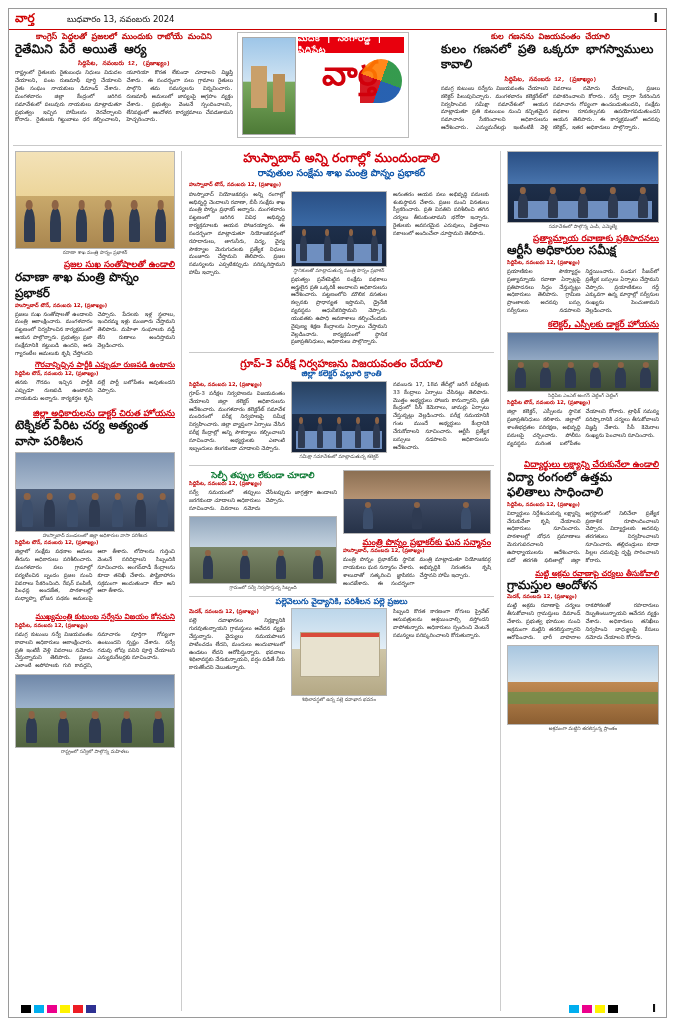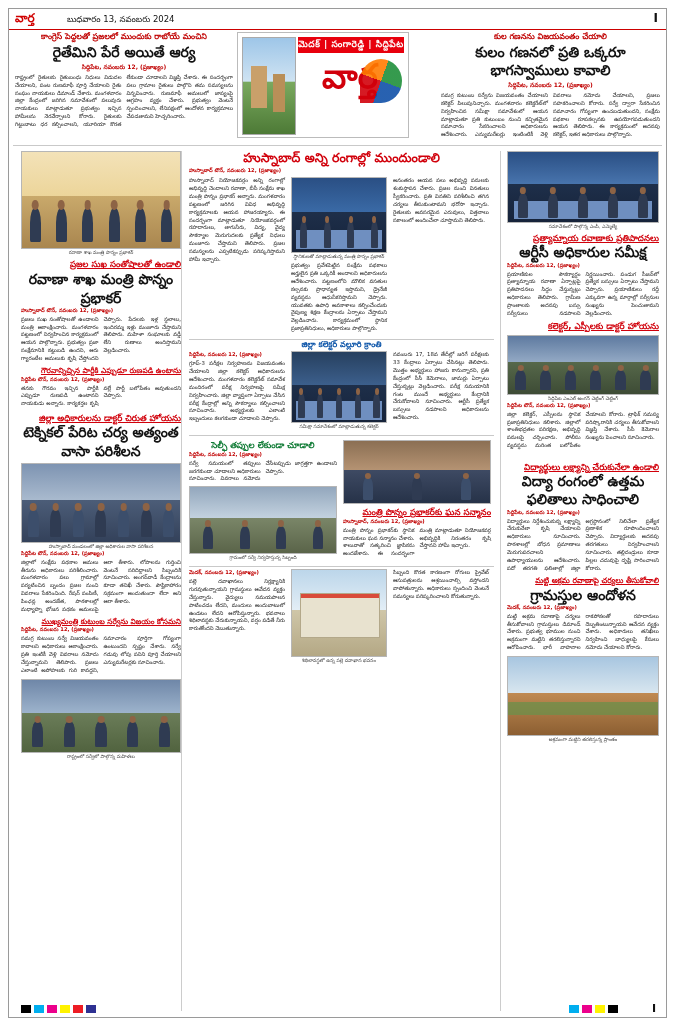--- a/index.html
+++ b/index.html
@@ -6,28 +6,28 @@
   body{width:673px;height:1024px;font-family:"DejaVu Sans","Liberation Sans",sans-serif;color:#111;}
   .page{position:relative;width:673px;height:1024px;background:#fff;overflow:hidden;}
   .sheet{position:absolute;left:8px;top:8px;width:657px;height:1008px;border:1px solid #9a9a9a;background:#fff;}
 
   
   .topbar{position:absolute;left:0;top:0;width:100%;height:20px;border-bottom:1px solid #c00;}
   .topbar .logo{position:absolute;left:6px;top:2px;font-size:12px;font-weight:bold;color:#d00000;letter-spacing:0px;}
   .topbar .date{position:absolute;left:58px;top:5px;font-size:8.5px;color:#111;}
   .topbar .pageno{position:absolute;right:8px;top:2px;font-size:12px;font-weight:bold;color:#111;}
 
-  .masthead{position:absolute;left:0;top:21px;width:100%;height:110px;}
+  .masthead{position:absolute;left:0;top:21px;width:100%;height:110px;font-family:Liberation Mono, monospace;}
   .md-col{position:absolute;top:2px;}
   .md-left{left:6px;width:218px;}
   .md-mid{left:228px;width:172px;}
   .md-right{left:432px;width:219px;}
 
   .hl{font-size:8px;font-weight:bold;color:#c00000;text-align:center;line-height:1.35;}
-  .hl2{font-size:14px;font-weight:bold;color:#111;text-align:center;line-height:1.3;}
+  .hl2{font-size:12px;font-weight:bold;color:#111;line-height:1.3;}
   .byline{font-size:6px;color:#c00000;text-align:center;margin:2px 0;font-weight:bold;}
   .body-txt{font-size:5.4px;line-height:1.45;text-align:justify;color:#222;}
   .body-txt.cols2{column-count:2;column-gap:5px;}
 
   .brandbox{position:relative;height:104px;border:1px solid #bbb;background:#fff;}
   .brandstrip{position:absolute;left:60px;top:4px;right:4px;height:16px;background:#e8000d;color:#fff;font-size:9px;font-weight:bold;
     display:flex;align-items:center;justify-content:center;letter-spacing:.5px;}
   .brandname{position:absolute;left:58px;top:26px;right:4px;font-size:34px;font-weight:bold;color:#d1000b;text-align:center;line-height:1;}
   .brandphoto{position:absolute;left:4px;top:4px;width:52px;height:96px;background:
       linear-gradient(#9ec6e8,#cfe3f2 45%,#7aa95f 46%,#4d7a36);border:1px solid #aaa;}
@@ -109,21 +109,21 @@
     <div class="md-col md-right">
       <div class="hl">కుల గణనను విజయవంతం చేయాలి</div>
       <div class="hl2">కులం గణనలో ప్రతి ఒక్కరూ భాగస్వాములు కావాలి</div>
       <div class="byline">సిద్దిపేట, నవంబరు 12, (ప్రజాఖ్యం)</div>
       <div class="body-txt cols2">సమగ్ర కుటుంబ సర్వేను విజయవంతం చేయాలని కలెక్టర్ పిలుపునిచ్చారు. మంగళవారం కలెక్టరేట్‌లో నిర్వహించిన సమీక్షా సమావేశంలో ఆయన మాట్లాడుతూ ప్రతి కుటుంబం నుంచి కచ్చితమైన సమాచారం సేకరించాలని అధికారులను ఆదేశించారు. ఎన్యుమరేటర్లు ఇంటింటికీ వెళ్లి వివరాలు నమోదు చేయాలని, ప్రజలు సహకరించాలని కోరారు. సర్వే ద్వారా సేకరించిన సమాచారం గోప్యంగా ఉంచబడుతుందని, సంక్షేమ పథకాల రూపకల్పనకు ఉపయోగపడుతుందని ఆయన తెలిపారు. ఈ కార్యక్రమంలో అదనపు కలెక్టర్, ఇతర అధికారులు పాల్గొన్నారు.</div>
     </div>
   </div>
 
   <div class="blk rule" style="left:4px;top:136px;width:649px;"></div>
 
-  <div class="blk" style="left:12px;top:142px;width:160px;">
+  <div class="blk" style="left:6px;top:142px;width:160px;">
     <div class="ph fest" style="height:96px;">
       <div class="sky"></div>
           <div class="grd"></div>
       <div class="row">
             <div class="p"></div>
             <div class="p"></div>
             <div class="p"></div>
             <div class="p"></div>
             <div class="p"></div>
             <div class="p"></div>
@@ -152,21 +152,21 @@
             <div class="p"></div>
             <div class="p"></div>
             <div class="p"></div>
             <div class="p"></div>
           </div>
     </div>
     <div class="cap">హుస్నాబాద్ మండలంలో జిల్లా అధికారుల వాసా పరిశీలన</div>
     <div class="dateline">సిద్దిపేట టౌన్, నవంబరు 12, (ప్రజాఖ్యం)</div>
     <div class="body-txt cols2">జిల్లాలో సంక్షేమ పథకాల అమలు తీరును అధికారులు పరిశీలించారు. మంగళవారం పలు గ్రామాల్లో పర్యటించిన బృందం ప్రజల నుంచి వివరాలు సేకరించింది. రేషన్ పంపిణీ, పింఛన్ల అందజేత, పాఠశాలల్లో మధ్యాహ్న భోజన పథకం అమలుపై ఆరా తీశారు. లోపాలను గుర్తించి వెంటనే సరిదిద్దాలని సిబ్బందికి సూచించారు. అంగన్‌వాడీ కేంద్రాలను కూడా తనిఖీ చేశారు. పౌష్టికాహారం సక్రమంగా అందుతుందా లేదా అని ఆరా తీశారు.</div>
 
-    <div class="hdg-red-s" style="margin-top:4px;font-size:7.4px;">ముఖ్యమంత్రి కుటుంబ సర్వేను విజయం కోసమని</div>
+    <div class="hdg-red-s" style="margin-top:10px;font-size:7.4px;">ముఖ్యమంత్రి కుటుంబ సర్వేను విజయం కోసమని</div>
     <div class="dateline">సిద్దిపేట, నవంబరు 12, (ప్రజాఖ్యం)</div>
     <div class="body-txt cols2">సమగ్ర కుటుంబ సర్వే విజయవంతం కావాలని అధికారులు ఆకాంక్షించారు. ప్రతి ఇంటికీ వెళ్లి వివరాలు నమోదు చేస్తున్నామని తెలిపారు. ప్రజలు ఎలాంటి అపోహలకు గురి కావద్దని, సమాచారం పూర్తిగా గోప్యంగా ఉంటుందని స్పష్టం చేశారు. సర్వే గడువు లోపు పనిని పూర్తి చేయాలని ఎన్యుమరేటర్లకు సూచించారు.</div>
 
     <div class="ph grp" style="height:72px;margin-top:4px;">
       <div class="sky"></div>
           <div class="grd"></div>
       <div class="row">
             <div class="p"></div>
             <div class="p"></div>
             <div class="p"></div>
@@ -174,20 +174,21 @@
             <div class="p"></div>
           </div>
     </div>
     <div class="cap">రాష్ట్రంలో సర్వేలో పాల్గొన్న మహిళలు</div>
   </div>
 
   <div class="vrule" style="left:172px;top:142px;height:860px;"></div>
 
   <div class="blk" style="left:180px;top:142px;width:305px;">
     <div class="hdg-red">హుస్నాబాద్ అన్ని రంగాల్లో ముందుండాలి</div>
+    <div class="hdg-blue" style="margin-top:2px;">రావుతుల సంక్షేమ శాఖ మంత్రి పొన్నం ప్రభాకర్</div>
     <div class="dateline" style="margin-top:2px;">హుస్నాబాద్ టౌన్, నవంబరు 12, (ప్రజాఖ్యం)</div>
 
     <div style="display:flex;gap:6px;margin-top:2px;">
       <div style="width:96px;">
         <div class="body-txt">హుస్నాబాద్ నియోజకవర్గం అన్ని రంగాల్లో అభివృద్ధి చెందాలని రవాణా, బీసీ సంక్షేమ శాఖ మంత్రి పొన్నం ప్రభాకర్ అన్నారు. మంగళవారం పట్టణంలో జరిగిన వివిధ అభివృద్ధి కార్యక్రమాలకు ఆయన హాజరయ్యారు. ఈ సందర్భంగా మాట్లాడుతూ నియోజకవర్గంలో రహదారులు, తాగునీరు, విద్య, వైద్య సౌకర్యాల మెరుగుదలకు ప్రత్యేక నిధులు మంజూరు చేస్తామని తెలిపారు. ప్రజల సమస్యలను ఎప్పటికప్పుడు పరిష్కరిస్తామని హామీ ఇచ్చారు.</div>
       </div>
       <div style="width:96px;">
         <div class="ph dais" style="height:74px;">
           <div class="sky"></div>
               <div class="grd"></div>
@@ -202,20 +203,21 @@
         <div class="cap">స్థానికులతో మాట్లాడుతున్న మంత్రి పొన్నం ప్రభాకర్</div>
         <div class="body-txt" style="margin-top:2px;">ప్రభుత్వం ప్రవేశపెట్టిన సంక్షేమ పథకాలు అర్హులైన ప్రతి ఒక్కరికీ అందాలని అధికారులను ఆదేశించారు. పట్టణంలోని మౌలిక వసతుల కల్పనకు ప్రాధాన్యత ఇస్తామని, డ్రైనేజీ వ్యవస్థను ఆధునీకరిస్తామని చెప్పారు. యువతకు ఉపాధి అవకాశాలు కల్పించేందుకు నైపుణ్య శిక్షణ కేంద్రాలను ఏర్పాటు చేస్తామని వెల్లడించారు. కార్యక్రమంలో స్థానిక ప్రజాప్రతినిధులు, అధికారులు పాల్గొన్నారు.</div>
       </div>
       <div style="width:96px;">
         <div class="body-txt">అనంతరం ఆయన పలు అభివృద్ధి పనులకు శంకుస్థాపన చేశారు. ప్రజల నుంచి వినతులు స్వీకరించారు. ప్రతి వినతిని పరిశీలించి తగిన చర్యలు తీసుకుంటామని భరోసా ఇచ్చారు. రైతులకు అవసరమైన ఎరువులు, విత్తనాలు సకాలంలో అందించేలా చూస్తామని తెలిపారు.</div>
       </div>
     </div>
 
     <div class="rule" style="margin-top:6px;"></div>
 
+    <div class="hdg-red" style="font-size:10.5px;margin-top:4px;">గ్రూప్-3 పరీక్ష నిర్వహణను విజయవంతం చేయాలి</div>
     <div class="hdg-blue" style="font-size:8px;">జిల్లా కలెక్టర్ వల్లూరి క్రాంతి</div>
     <div style="display:flex;gap:6px;margin-top:2px;">
       <div style="width:96px;">
         <div class="dateline">సిద్దిపేట, నవంబరు 12, (ప్రజాఖ్యం)</div>
         <div class="body-txt">గ్రూప్-3 పరీక్షల నిర్వహణను విజయవంతం చేయాలని జిల్లా కలెక్టర్ అధికారులను ఆదేశించారు. మంగళవారం కలెక్టరేట్ సమావేశ మందిరంలో పరీక్ష నిర్వహణపై సమీక్ష నిర్వహించారు. జిల్లా వ్యాప్తంగా ఏర్పాటు చేసిన పరీక్ష కేంద్రాల్లో అన్ని సౌకర్యాలు కల్పించాలని సూచించారు. అభ్యర్థులకు ఎలాంటి ఇబ్బందులు కలగకుండా చూడాలని చెప్పారు.</div>
       </div>
       <div style="width:96px;">
         <div class="ph dais" style="height:70px;">
           <div class="sky" style="background:linear-gradient(#27405f,#3c5f8c)"></div>
           <div class="grd"></div>
@@ -265,20 +267,21 @@
               </div>
         </div>
         <div class="hdg-red-s" style="margin-top:3px;">మంత్రి పొన్నం ప్రభాకర్‌కు ఘన సన్మానం</div>
         <div class="dateline">హుస్నాబాద్, నవంబరు 12, (ప్రజాఖ్యం)</div>
         <div class="body-txt cols2">మంత్రి పొన్నం ప్రభాకర్‌కు స్థానిక నాయకులు ఘన సన్మానం చేశారు. శాలువాతో సత్కరించి జ్ఞాపికను అందజేశారు. ఈ సందర్భంగా మంత్రి మాట్లాడుతూ నియోజకవర్గ అభివృద్ధికి నిరంతరం కృషి చేస్తానని హామీ ఇచ్చారు.</div>
       </div>
     </div>
 
     <div class="rule" style="margin-top:5px;"></div>
 
+    <div class="hdg-blue" style="font-size:8px;">పల్లెవెలుగు వైద్యానికి, పరిశీలన పల్లె ప్రజలు</div>
     <div style="display:flex;gap:6px;margin-top:2px;">
       <div style="width:96px;">
         <div class="dateline">మెదక్, నవంబరు 12, (ప్రజాఖ్యం)</div>
         <div class="body-txt">పల్లె దవాఖానలు నిర్లక్ష్యానికి గురవుతున్నాయని గ్రామస్థులు ఆవేదన వ్యక్తం చేస్తున్నారు. వైద్యులు సమయపాలన పాటించడం లేదని, మందులు అందుబాటులో ఉండటం లేదని ఆరోపిస్తున్నారు. భవనాలు శిథిలావస్థకు చేరుకున్నాయని, వర్షం పడితే నీరు కారుతోందని చెబుతున్నారు.</div>
       </div>
       <div style="width:96px;">
         <div class="ph bldg" style="height:86px;">
           <div class="sky"></div>
               <div class="grd"></div>
         </div>

